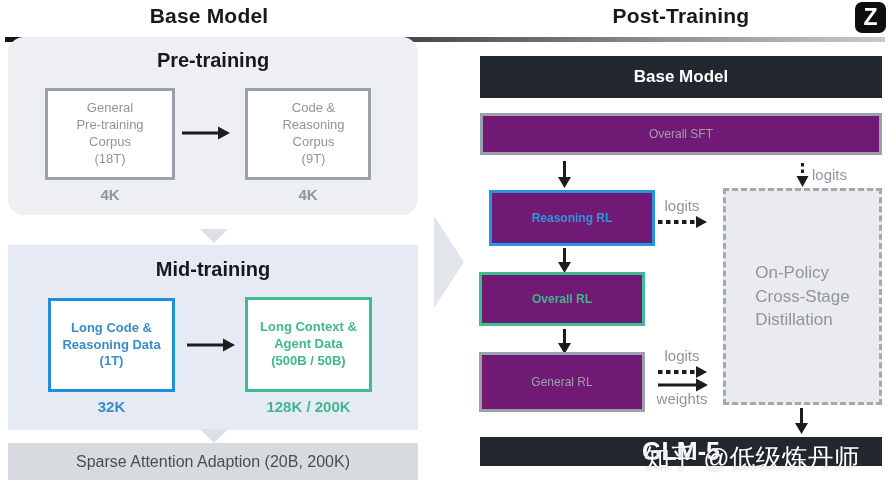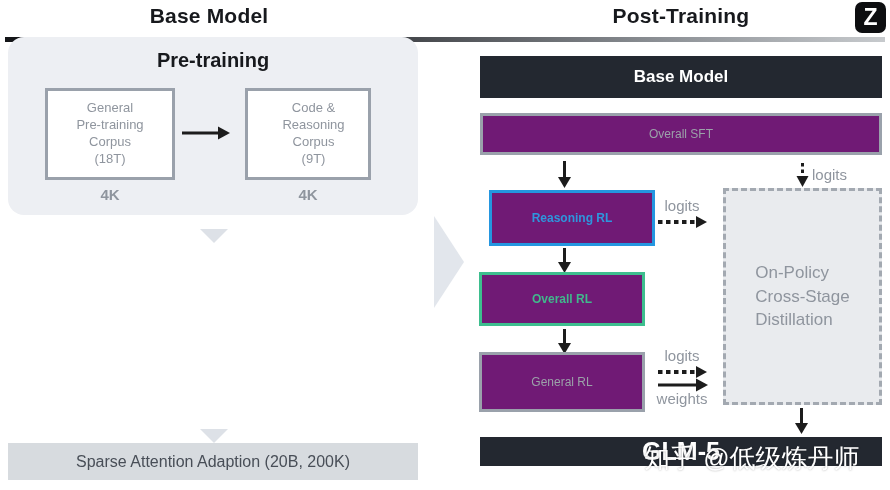--- a/index.html
+++ b/index.html
@@ -79,20 +79,37 @@
     <div class="databox gray-box" style="left:237px;top:51px;width:126px;height:92px;padding-left:11px;">Code &amp;
 Reasoning
 Corpus
 (9T)</div>
     <div class="ctx-label ctx-gray" style="left:37px;top:149px;width:130px;">4K</div>
     <div class="ctx-label ctx-gray" style="left:237px;top:149px;width:126px;">4K</div>
   </div>
 
   <div class="chev-down" style="left:200px;top:229px;"></div>
 
+  <div class="panel" style="top:245px;height:185px;background:#e5eaf4;">
+    <div class="panel-title" style="top:13px;">Mid-training</div>
+    <div class="databox blue-box" style="left:40px;top:53px;width:127px;height:94px;">Long Code &amp;
+Reasoning Data
+(1T)</div>
+    <span class="icon" style="left:179px;top:93px;">
+      <svg width="48" height="14">
+          <line x1="0" y1="7" x2="37" y2="7" stroke="#1c1c1c" stroke-width="3"></line>
+          <polygon points="36,0.5 36,13.5 48,7" fill="#1c1c1c"></polygon>
+        </svg>
+    </span>
+    <div class="databox green-box" style="left:237px;top:52px;width:127px;height:95px;">Long Context &amp;
+Agent Data
+(500B / 50B)</div>
+    <div class="ctx-label ctx-blue" style="left:40px;top:153px;width:127px;">32K</div>
+    <div class="ctx-label ctx-green" style="left:237px;top:153px;width:127px;">128K / 200K</div>
+  </div>
 
   <div class="chev-down" style="left:200px;top:429px;"></div>
 
   <div class="sparse-bar">Sparse Attention Adaption (20B, 200K)</div>
 
   <div class="chev-right-big"></div>
 
   <div class="dark-bar" style="top:56px;height:42px;">Base Model</div>
 
   <div class="stage-box b-gray" style="left:480px;top:113px;width:402px;height:42px;">Overall SFT</div>

